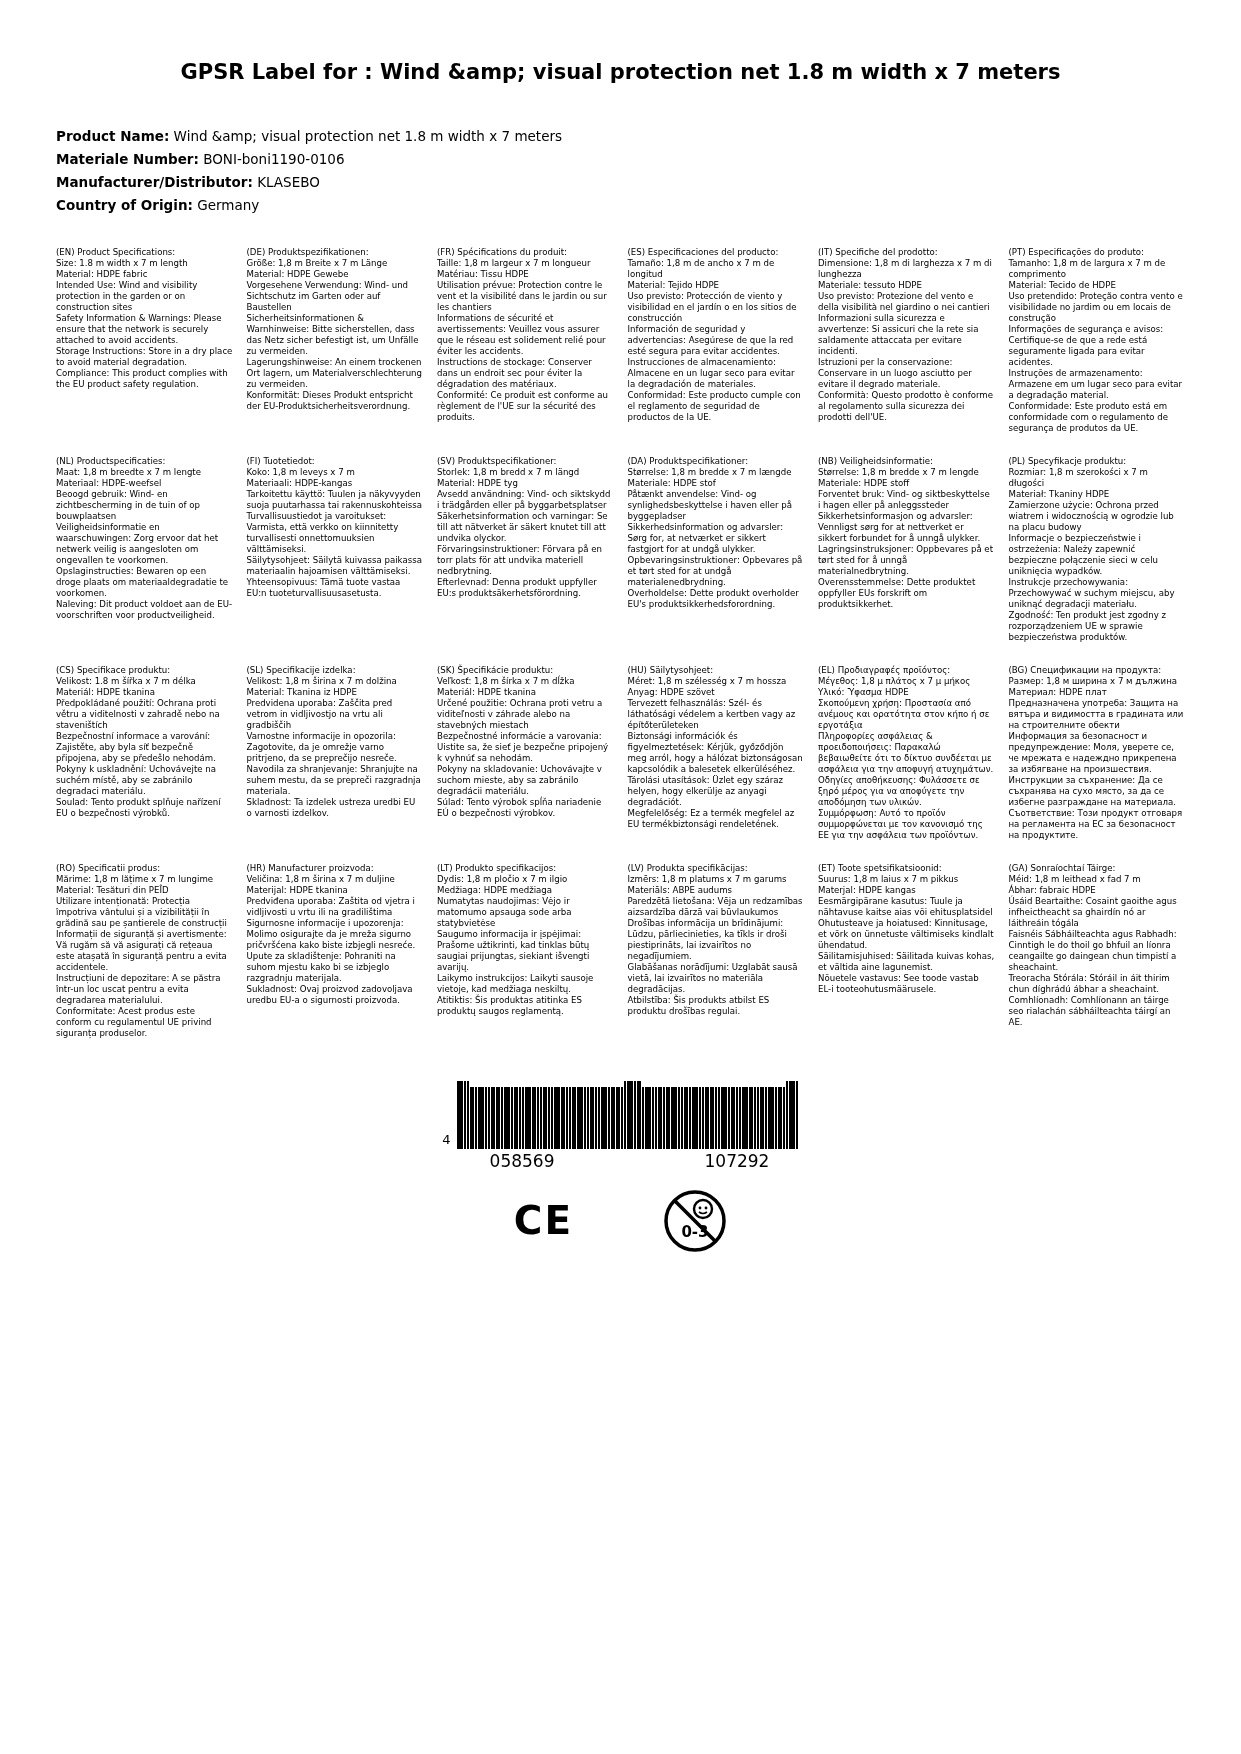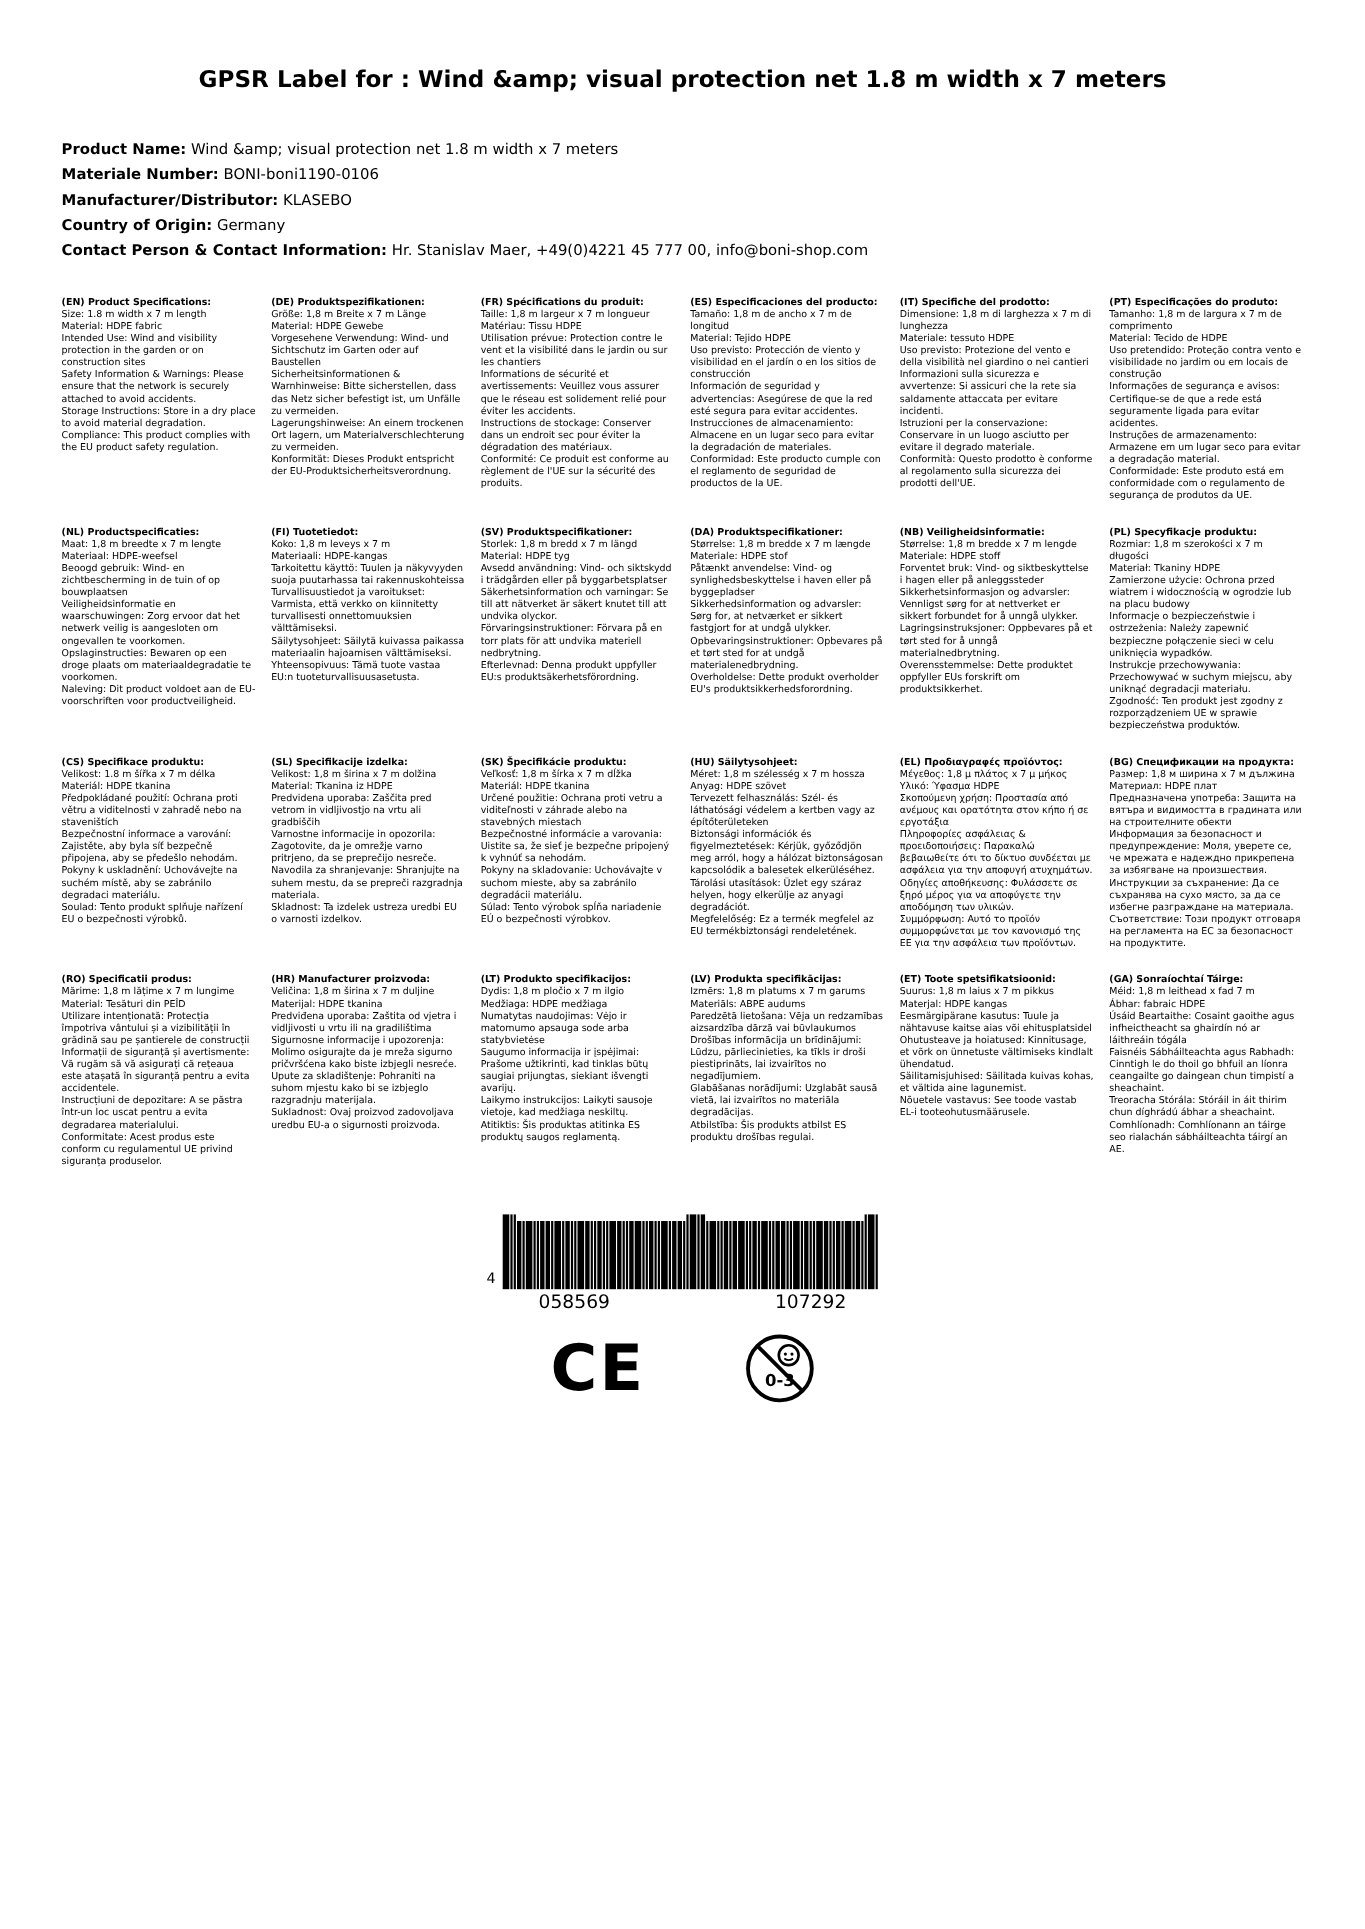--- a/index.html
+++ b/index.html
@@ -47,21 +47,21 @@
     column-gap: 14px;
     row-gap: 0px;
   }
   .lang-cell {
     font-size: 8.6px;
     line-height: 1.28;
     padding-bottom: 22px;
     break-inside: avoid;
   }
   .lang-head {
-    font-weight: bold;
+    font-weight: normal;
     display: block;
     margin-bottom: 0px;
   }
   .lang-body {
     display: block;
     white-space: pre-line;
   }
   .footer {
     margin-top: 26px;
     display: flex;
@@ -99,21 +99,21 @@
   }
   .marks {
     margin-top: 18px;
     display: flex;
     align-items: center;
     justify-content: center;
     gap: 90px;
   }
   .ce-mark {
     font-family: "DejaVu Sans", sans-serif;
-    font-size: 58px;
+    font-size: 39px;
     font-weight: bold;
     letter-spacing: 2px;
     line-height: 1;
   }
   .age-mark {
     position: relative;
     width: 64px;
     height: 64px;
   }
   .age-mark svg {
@@ -136,24 +136,20 @@
       <span class="meta-label">Materiale Number:</span>
       <span class="meta-value">BONI-boni1190-0106</span>
     </div>
     <div class="meta-row">
       <span class="meta-label">Manufacturer/Distributor:</span>
       <span class="meta-value">KLASEBO</span>
     </div>
     <div class="meta-row">
       <span class="meta-label">Country of Origin:</span>
       <span class="meta-value">Germany</span>
-    </div>
-    <div class="meta-row">
-      <span class="meta-label">Contact Person &amp; Contact Information:</span>
-      <span class="meta-value">Hr. Stanislav Maer, +49(0)4221 45 777 00, info@boni-shop.com</span>
     </div>
   </div>
 
   <div class="lang-grid">
 
     <div class="lang-cell">
       <span class="lang-head">(EN) Product Specifications:</span>
       <span class="lang-body">Size: 1.8 m width x 7 m length
 Material: HDPE fabric
 Intended Use: Wind and visibility protection in the garden or on construction sites

